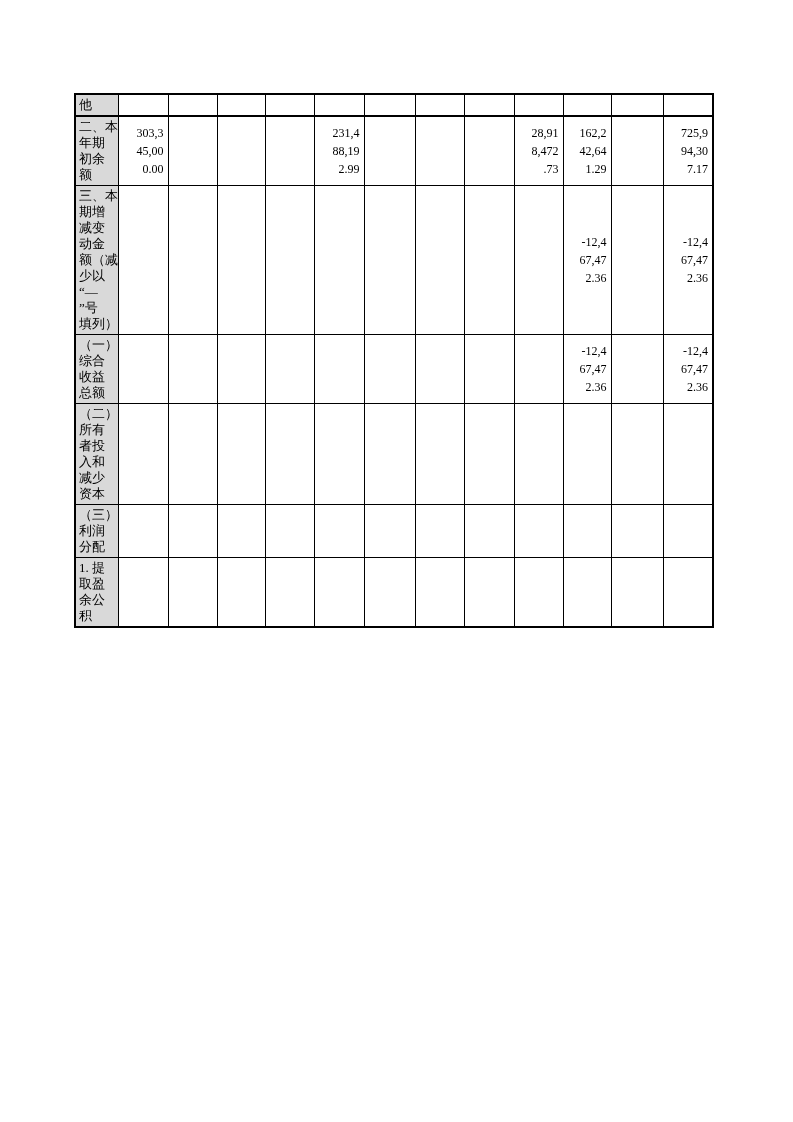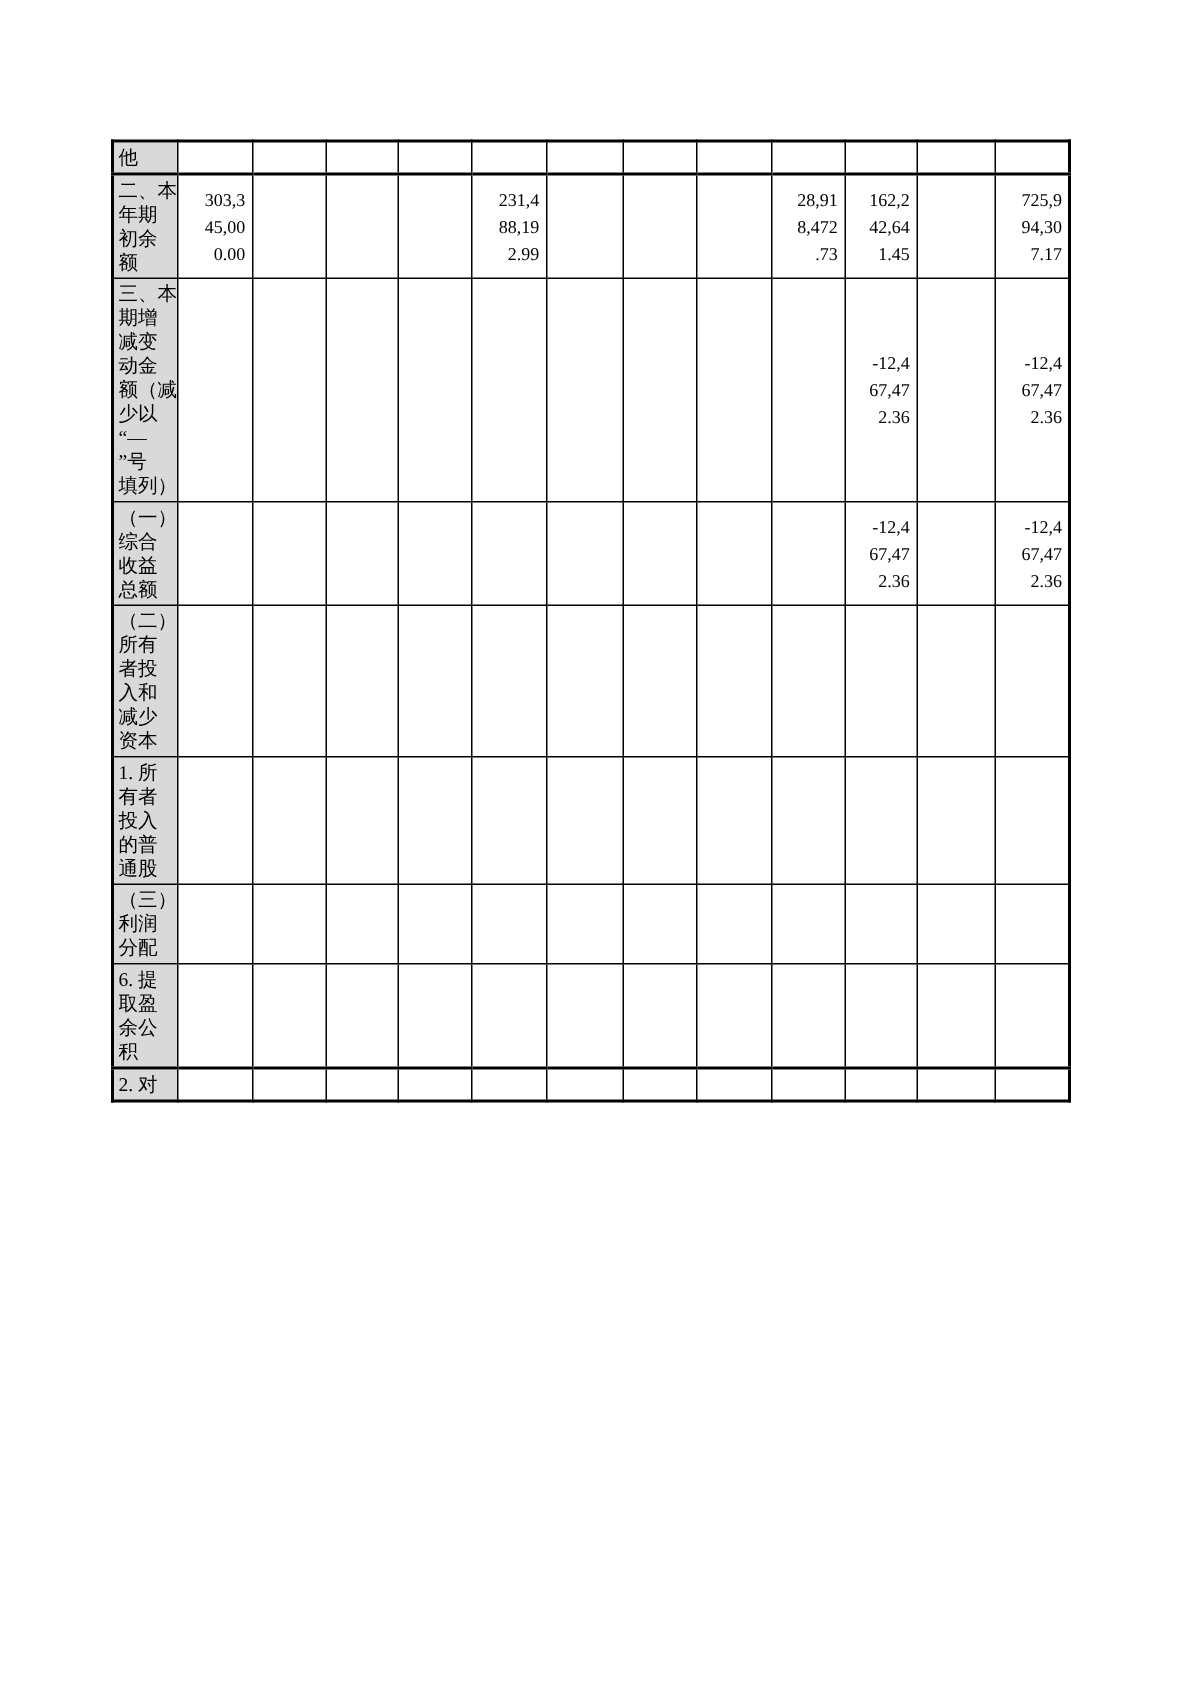--- a/index.html
+++ b/index.html
@@ -111,21 +111,21 @@
 88,19
 2.99</td>
           <td class="num-cell"></td>
           <td class="num-cell"></td>
           <td class="num-cell"></td>
           <td class="num-cell">28,91
 8,472
 .73</td>
           <td class="num-cell">162,2
 42,64
-1.45</td>
+1.29</td>
           <td class="num-cell"></td>
           <td class="num-cell">725,9
 94,30
 7.17</td>
         </tr>
         <tr>
           <td class="label-cell">三、本
 期增
 减变
 动金
@@ -187,75 +187,41 @@
           <td class="num-cell"></td>
           <td class="num-cell"></td>
           <td class="num-cell"></td>
           <td class="num-cell"></td>
           <td class="num-cell"></td>
           <td class="num-cell"></td>
           <td class="num-cell"></td>
           <td class="num-cell"></td>
         </tr>
         <tr>
-          <td class="label-cell">1. 所
-有者
-投入
-的普
-通股</td>
-          <td class="num-cell"></td>
-          <td class="num-cell"></td>
-          <td class="num-cell"></td>
-          <td class="num-cell"></td>
-          <td class="num-cell"></td>
-          <td class="num-cell"></td>
-          <td class="num-cell"></td>
-          <td class="num-cell"></td>
-          <td class="num-cell"></td>
-          <td class="num-cell"></td>
-          <td class="num-cell"></td>
-          <td class="num-cell"></td>
-        </tr>
-        <tr>
           <td class="label-cell">（三）
 利润
 分配</td>
           <td class="num-cell"></td>
           <td class="num-cell"></td>
           <td class="num-cell"></td>
           <td class="num-cell"></td>
           <td class="num-cell"></td>
           <td class="num-cell"></td>
           <td class="num-cell"></td>
           <td class="num-cell"></td>
           <td class="num-cell"></td>
           <td class="num-cell"></td>
           <td class="num-cell"></td>
           <td class="num-cell"></td>
         </tr>
         <tr>
-          <td class="label-cell">6. 提
+          <td class="label-cell">1. 提
 取盈
 余公
 积</td>
-          <td class="num-cell"></td>
-          <td class="num-cell"></td>
-          <td class="num-cell"></td>
-          <td class="num-cell"></td>
-          <td class="num-cell"></td>
-          <td class="num-cell"></td>
-          <td class="num-cell"></td>
-          <td class="num-cell"></td>
-          <td class="num-cell"></td>
-          <td class="num-cell"></td>
-          <td class="num-cell"></td>
-          <td class="num-cell"></td>
-        </tr>
-        <tr class="row-split">
-          <td class="label-cell">2. 对</td>
           <td class="num-cell"></td>
           <td class="num-cell"></td>
           <td class="num-cell"></td>
           <td class="num-cell"></td>
           <td class="num-cell"></td>
           <td class="num-cell"></td>
           <td class="num-cell"></td>
           <td class="num-cell"></td>
           <td class="num-cell"></td>
           <td class="num-cell"></td>

